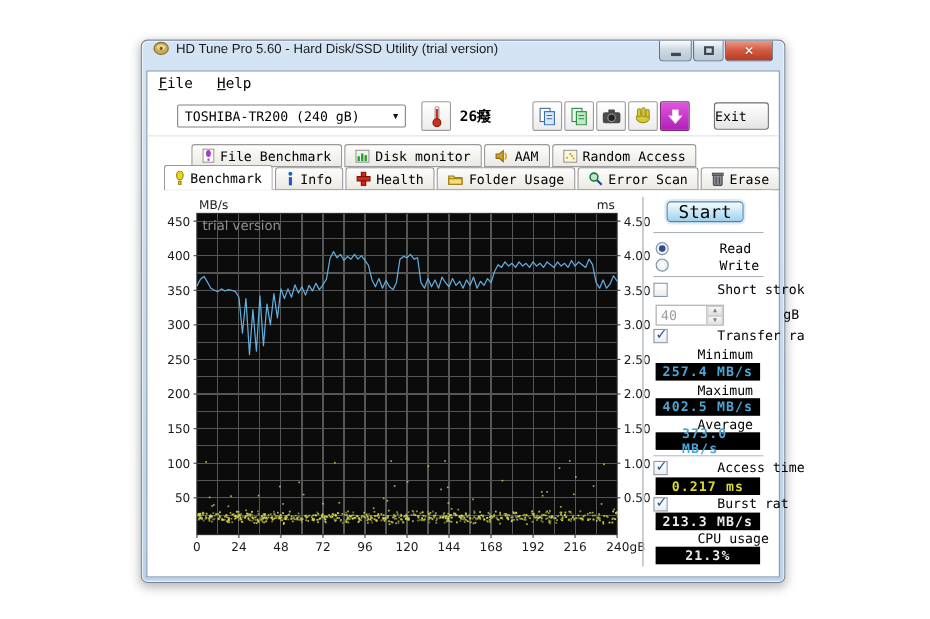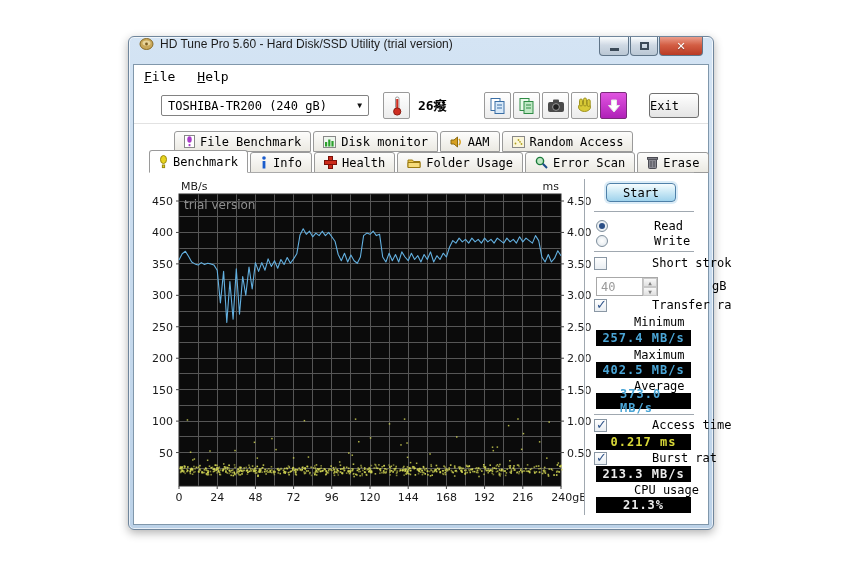--- a/index.html
+++ b/index.html
@@ -36,21 +36,21 @@
   .tabrow2 { position:absolute; left:15px; top:87px; height:21px; display:flex; }
   .tab { display:flex; align-items:center; gap:5px; padding:0 9px; font-size:12px; color:#000;
          border:1px solid #9a9a9a; border-radius:3px 3px 0 0; background:linear-gradient(#fdfdfc,#ebe9e2); margin-right:2px; white-space:nowrap; }
   .tab.active { background:#ffffff; height:23px; margin-top:-2px; position:relative; z-index:3; border-bottom:1px solid #fff; }
   .tabline { position:absolute; left:15px; right:14px; top:107px; height:1px; background:#aaaaaa; }
   .page { position:absolute; left:16px; top:108px; width:552px; height:349px; background:#fff; }
   
   .vsep { position:absolute; left:434px; top:6px; width:2px; height:336px; border-left:1px solid #a0a8b0; border-right:1px solid #ffffff; }
   .hsep { position:absolute; height:2px; border-top:1px solid #a0a8b0; border-bottom:1px solid #ffffff; }
   .start-btn { position:absolute; left:456px; top:10px; width:70px; height:19px; border:1px solid #4e80a8; border-radius:4px;
-               background:linear-gradient(#f6fcfe,#cdeaf6 45%,#9fd2ec); box-shadow:0 0 0 2px rgba(190,220,240,.55); font-size:12px; display:flex; align-items:center; justify-content:center; color:#000; }
+               background:linear-gradient(#f6fcfe,#cdeaf6 45%,#9fd2ec); box-shadow:0 0 0 2px rgba(190,220,240,.55); font-size:16px; display:flex; align-items:center; justify-content:center; color:#000; }
   .radio { position:absolute; width:12px; height:12px; border:1px solid #7e8e9c; border-radius:50%; background:radial-gradient(#ffffff,#dce4ea); }
   .radio.sel::after { content:""; position:absolute; left:2px; top:2px; width:6px; height:6px; border-radius:50%; background:#2b4f86; }
   .cb { position:absolute; width:13px; height:13px; border:1px solid #8a97a4; background:linear-gradient(#ffffff,#e9eef2); }
   .cb.checked::after { content:"\2713"; position:absolute; left:1px; top:-3px; font-size:13px; font-weight:bold; color:#31568c; font-family:"DejaVu Sans",sans-serif; }
   .plabel { position:absolute; font-size:12px; color:#000; white-space:nowrap;padding-left:40px; }
   .valbox { position:absolute; left:446px; width:95px; height:16px; background:#000; display:flex; align-items:center; justify-content:center; font-size:12px; font-weight:bold; letter-spacing:1px; }
   .spinner { position:absolute; left:446px; top:104px; width:62px; height:19px; border:1px solid #a8a8a8; background:#fff; display:flex; }
   .spin-val { flex:1; font-size:12px; color:#9a9a9a; display:flex; align-items:center; padding-left:4px; }
   .spin-arrows { width:15px; border-left:1px solid #c0c0c0; display:flex; flex-direction:column; }
   .spin-arrows span { flex:1; font-size:6px; color:#808080; display:flex; align-items:center; justify-content:center; background:linear-gradient(#f8f8f8,#e0e0e0); border:1px solid #c8c8c8; }

